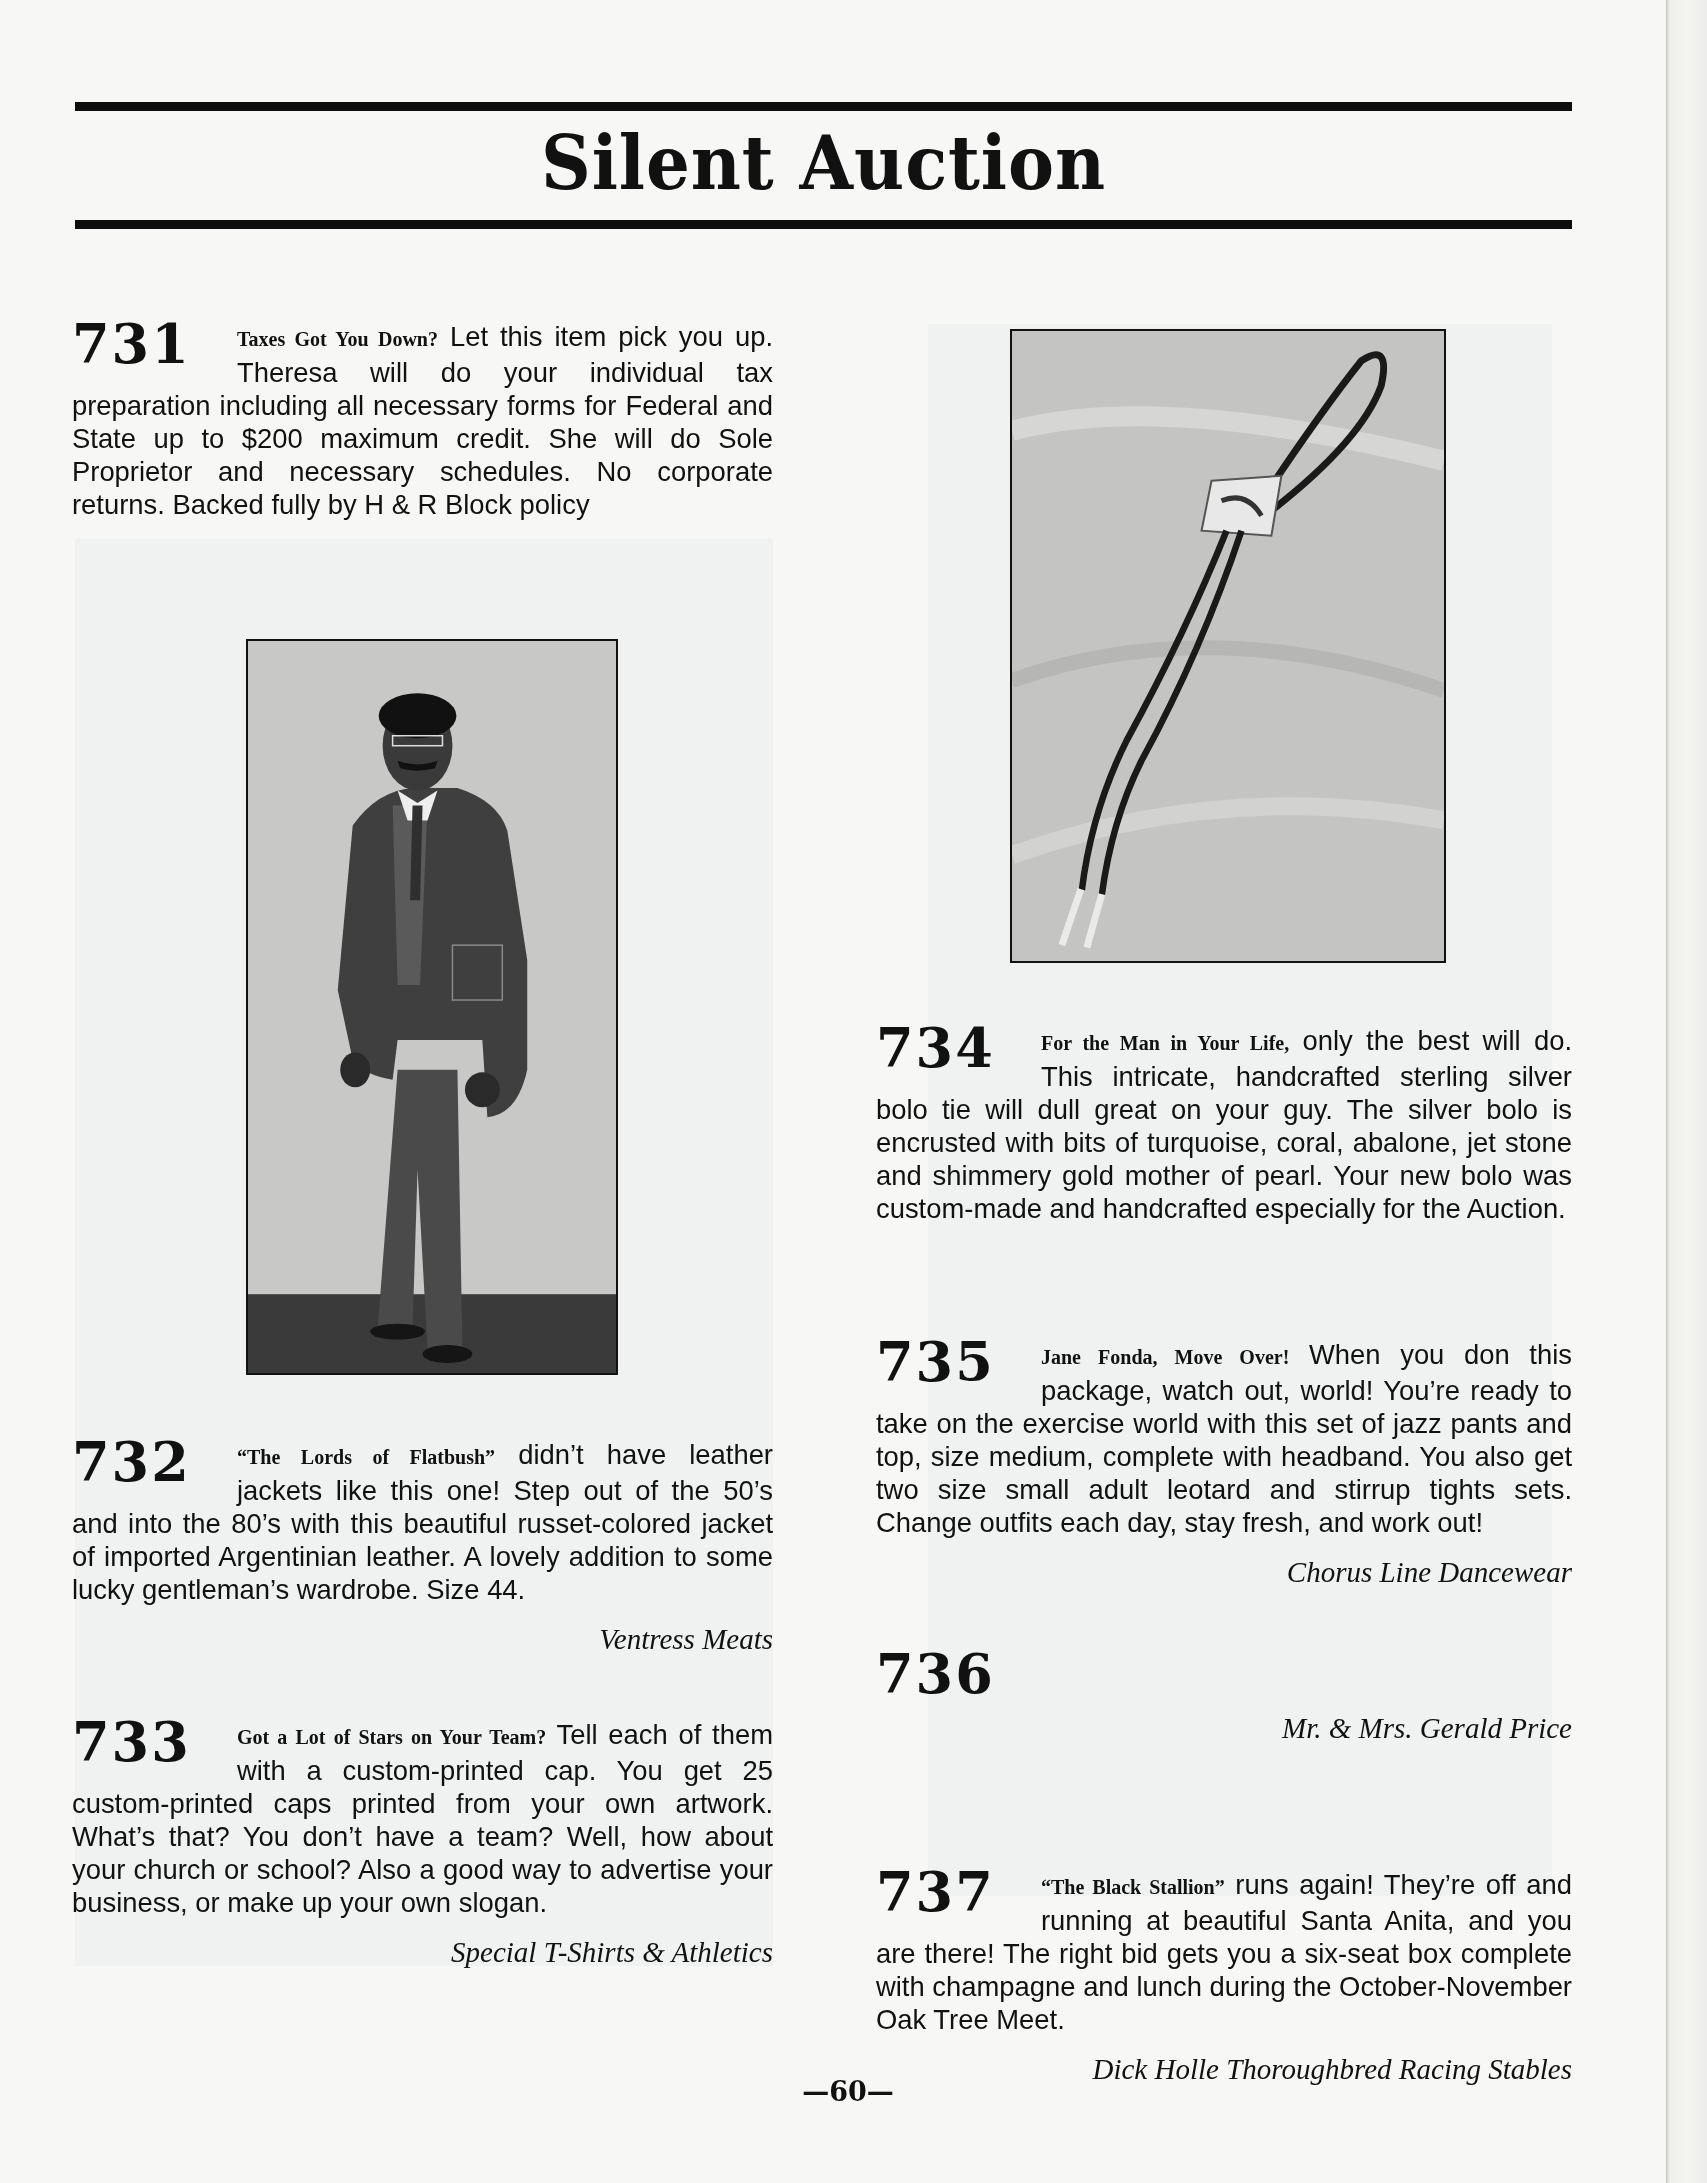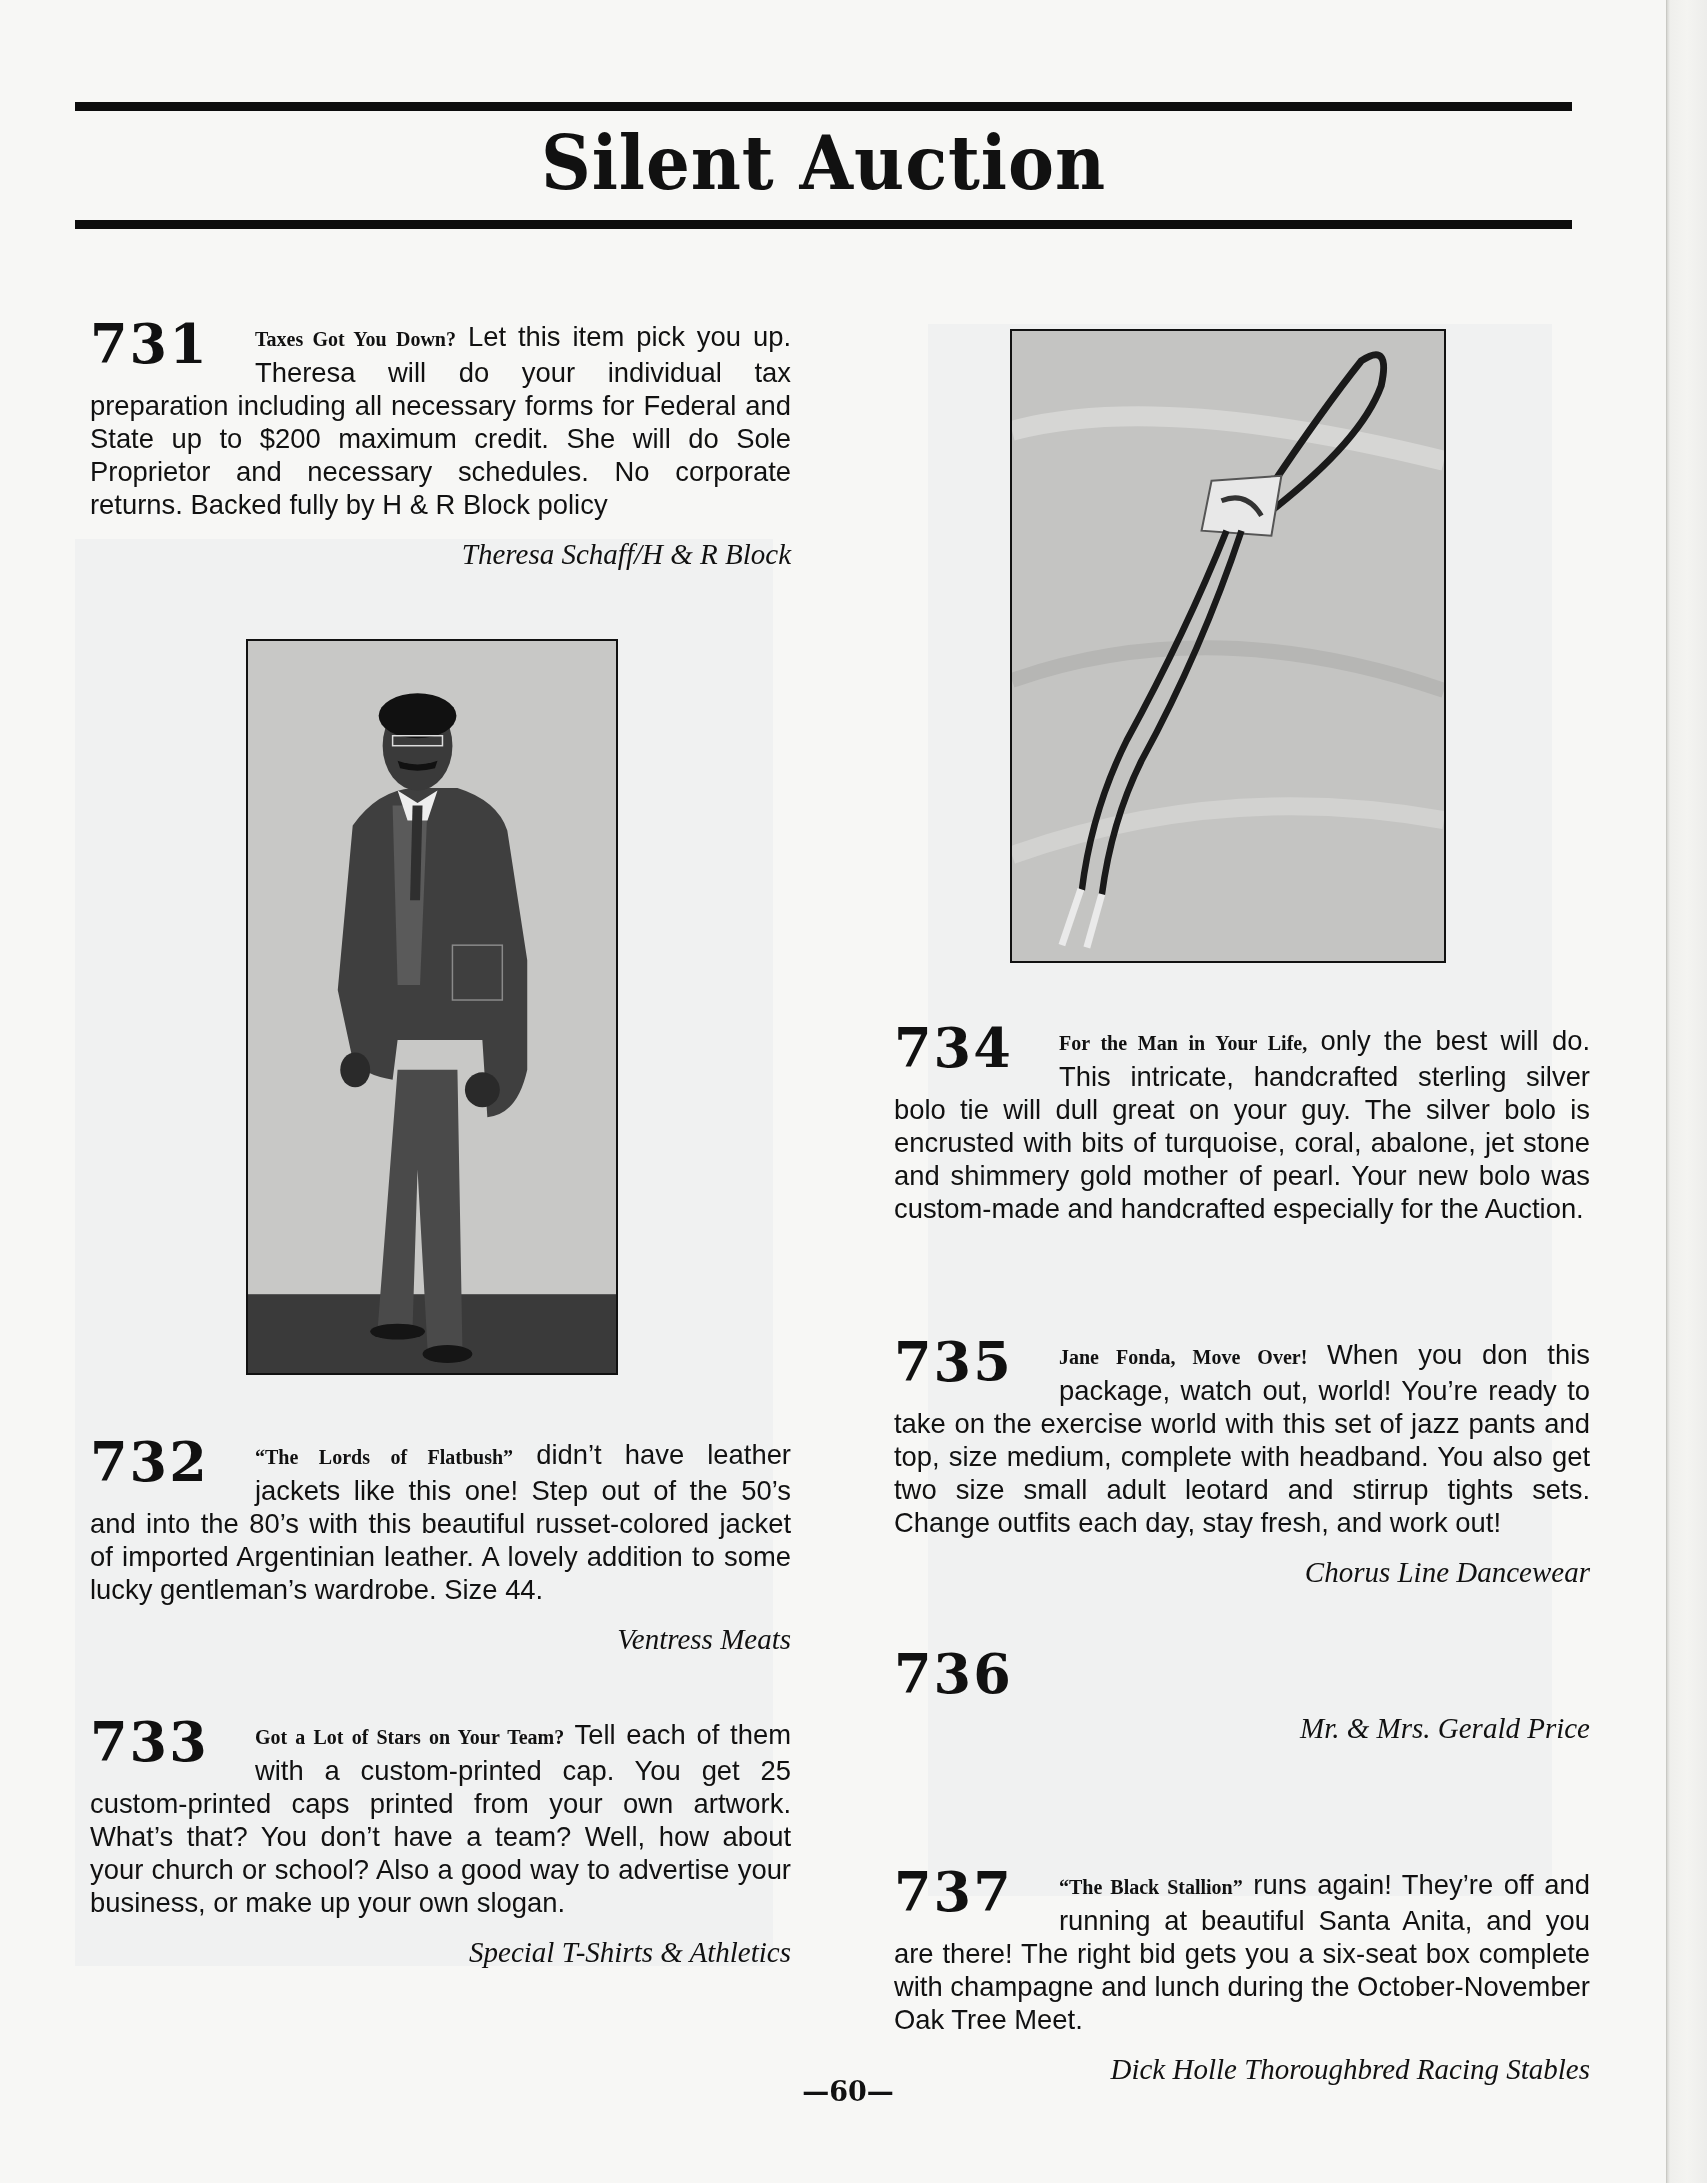--- a/index.html
+++ b/index.html
@@ -18,21 +18,21 @@
     position: absolute; left: 75px; width: 1497px; height: 9px; background: #0d0d0d;
   }
   .rule.top { top: 102px; }
   .rule.bottom { top: 220px; }
   .title {
     position: absolute; top: 116px; left: 75px; width: 1497px; text-align: center;
     font-family: "DejaVu Serif", serif; font-weight: bold; font-size: 75px;
     letter-spacing: 1px; line-height: 95px;
     transform: scaleX(0.92);
   }
-  .entry { position: absolute; margin-left: 18px; }
+  .entry { position: absolute; }
   .entry.left { left: 72px; width: 701px; }
   .entry.right { left: 876px; width: 696px; }
   .num {
     float: left;
     font-family: "DejaVu Serif", serif; font-weight: bold;
     font-size: 54px; line-height: 54px;
     width: 165px; height: 65px;
     margin-top: -3px;
     letter-spacing: 2px;
   }
@@ -74,21 +74,20 @@
 
 <div class="page-edge"></div>
 
 <div class="rule top"></div>
 <h1 class="title" style="margin:0;">Silent Auction</h1>
 <div class="rule bottom"></div>
 
 <div class="entry left" style="top:320px;">
   <div class="num">731</div>
   <div class="body"><span class="headline">Taxes Got You Down?</span><span> Let this item pick you up. Theresa will do your individual tax preparation including all necessary forms for Federal and State up to $200 maximum credit. She will do Sole Proprietor and necessary schedules. No corporate returns. Backed fully by H &amp; R Block policy</span></div>
-  <div class="donor">Theresa Schaff/H &amp; R Block</div>
 </div>
 
 <div class="photo" style="left:246px;top:639px;width:368px;height:732px;">
   <svg viewBox="0 0 738 1468" preserveAspectRatio="none">
     <rect x="0" y="0" width="738" height="1468" fill="#c8c8c6"></rect>
     <rect x="0" y="1310" width="738" height="158" fill="#3a3a3a"></rect>
 
     <path d="M300 860 L420 860 L430 1420 L360 1420 L340 1060 L330 1380 L260 1380 Z" fill="#4a4a4a"></path>
 
     <ellipse cx="300" cy="1385" rx="55" ry="16" fill="#151515"></ellipse>

